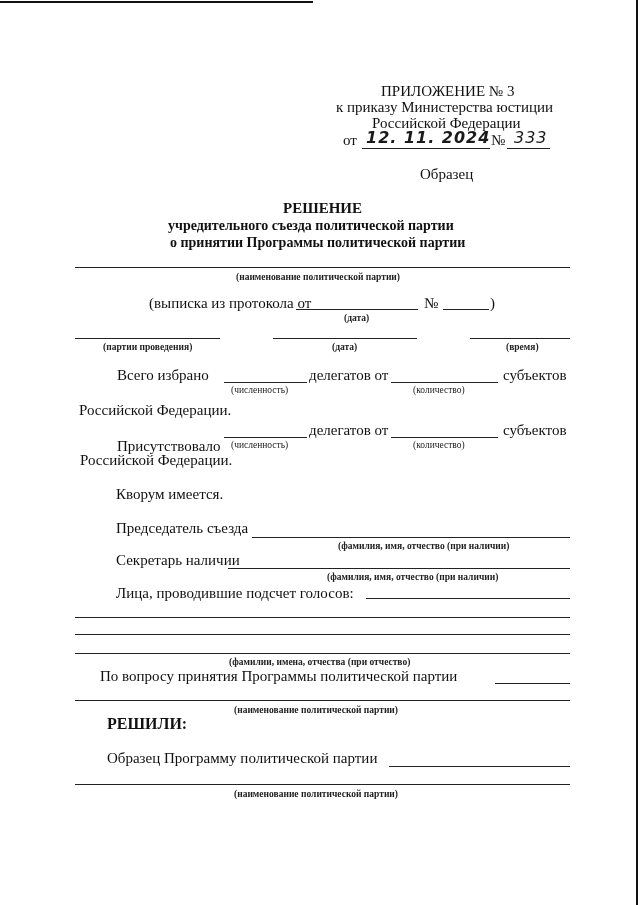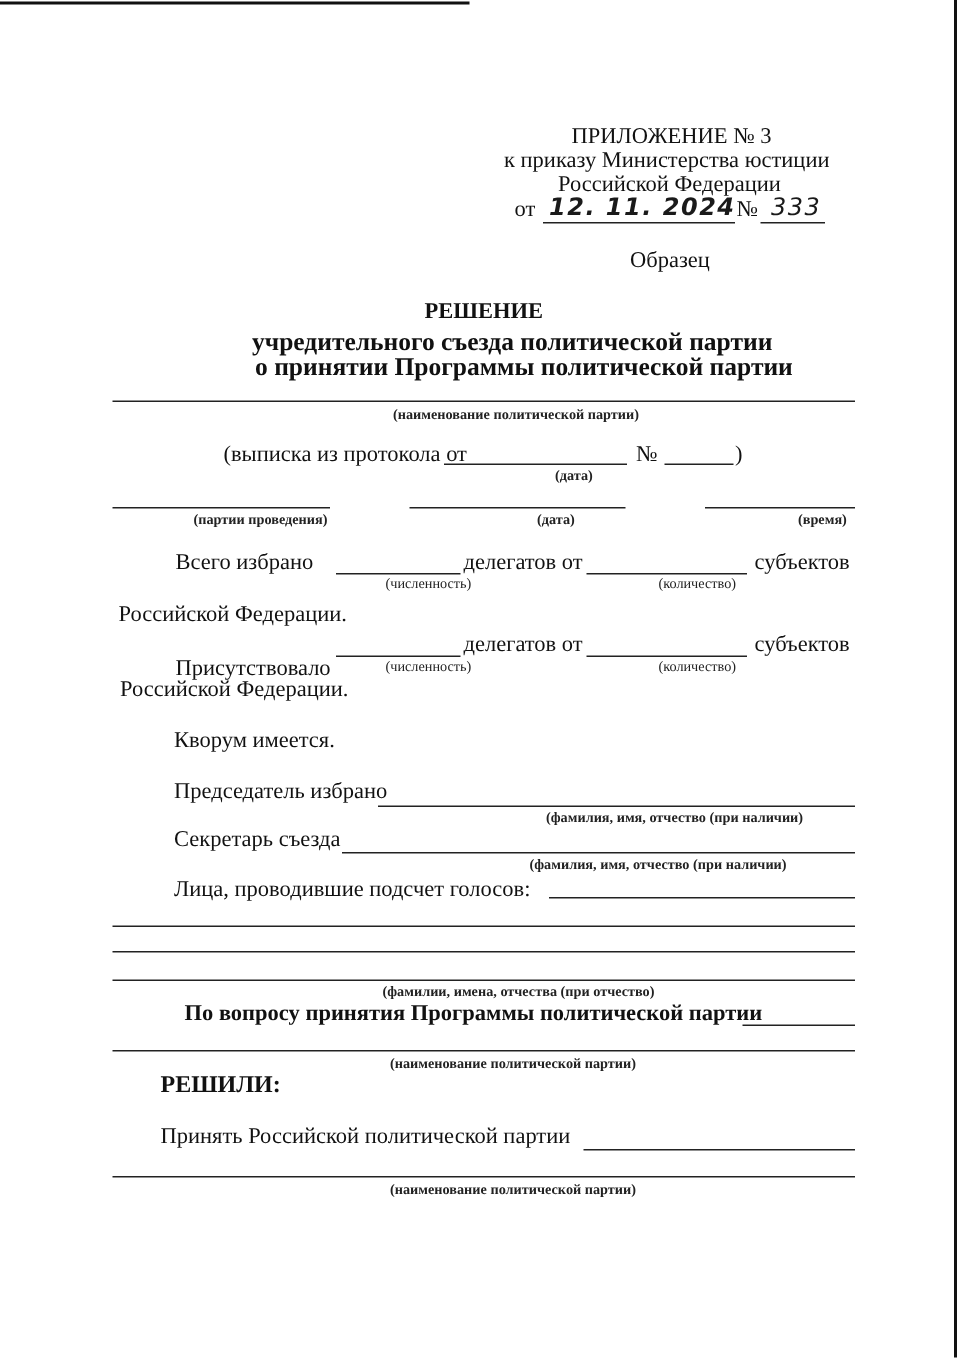--- a/index.html
+++ b/index.html
@@ -1,21 +1,21 @@
 <!DOCTYPE html>
 <html><head>
   <meta charset="utf-8">
   <style>
     html, body { margin: 0; padding: 0; background: #ffffff; }
     body { width: 640px; height: 905px; position: relative; overflow: hidden;
            font-family: "Liberation Serif", "DejaVu Serif", serif; color: #111; }
     .abs { position: absolute; white-space: nowrap; }
     .t15 { font-size: 15px; }
-    .t14 { font-size: 17px; }
-    .cap { font-size: 9.5px; font-weight: bold; color: #222; margin-left: 26px; }
+    .t14 { font-size: 14px; }
+    .cap { font-size: 9.5px; font-weight: bold; color: #222; }
     .bold { font-weight: bold; }
     .line { position: absolute; height: 0; border-top: 1px solid #222; }
     .hand { font-family: "DejaVu Sans", sans-serif; font-style: italic; font-size: 16px;
             letter-spacing: 1px; color: #1a1a1a; }
     .border-top { position: absolute; left: 0; top: 1px; width: 313px; height: 2px; background: #111; }
     .border-right { position: absolute; left: 636px; top: 0; width: 2px; height: 905px; background: #111; }
   </style>
 </head>
 <body>
 
@@ -67,38 +67,38 @@
 <div class="line" style="left:224px; top:437px; width:83px;"></div>
 <div class="abs t15" style="left:309px; top:422px;">делегатов от</div>
 <div class="line" style="left:391px; top:437px; width:107px;"></div>
 <div class="abs t15" style="left:503px; top:422px;">субъектов</div>
 <div class="abs cap" style="left:231px; top:440px; font-weight:normal;">(численность)</div>
 <div class="abs cap" style="left:413px; top:440px; font-weight:normal;">(количество)</div>
 <div class="abs t15" style="left:80px; top:452px;">Российской Федерации.</div>
 
 <div class="abs t15" style="left:116px; top:486px;">Кворум имеется.</div>
 
-<div class="abs t15" style="left:116px; top:520px;">Председатель избрано</div>
+<div class="abs t15" style="left:116px; top:520px;">Председатель съезда</div>
 <div class="line" style="left:252px; top:537px; width:318px;"></div>
 <div class="abs cap" style="left:338px; top:541px;">(фамилия, имя, отчество (при наличии)</div>
 
-<div class="abs t15" style="left:116px; top:552px;">Секретарь съезда</div>
+<div class="abs t15" style="left:116px; top:552px;">Секретарь наличии</div>
 <div class="line" style="left:228px; top:568px; width:342px;"></div>
 <div class="abs cap" style="left:327px; top:572px;">(фамилия, имя, отчество (при наличии)</div>
 
 <div class="abs t15" style="left:116px; top:585px;text-align:center;">Лица, проводившие подсчет голосов:</div>
 <div class="line" style="left:366px; top:598px; width:204px;"></div>
 <div class="line" style="left:75px; top:617px; width:495px;"></div>
 <div class="line" style="left:75px; top:634px; width:495px;"></div>
 <div class="line" style="left:75px; top:653px; width:495px;"></div>
 <div class="abs cap" style="left:229px; top:657px;">(фамилии, имена, отчества (при отчество)</div>
 
-<div class="abs t15" style="left:123px; top:668px;font-weight:bold;">По вопросу принятия Программы политической партии</div>
+<div class="abs t15" style="left:100px; top:668px;">По вопросу принятия Программы политической партии</div>
 <div class="line" style="left:495px; top:683px; width:75px;"></div>
 <div class="line" style="left:75px; top:700px; width:495px;"></div>
 <div class="abs cap" style="left:234px; top:705px;">(наименование политической партии)</div>
 
 <div class="abs bold" style="left:107px; top:715px; font-size:16px;">РЕШИЛИ:</div>
 
-<div class="abs t15" style="left:107px; top:750px;">Принять Российской политической партии</div>
+<div class="abs t15" style="left:107px; top:750px;">Образец Программу политической партии</div>
 <div class="line" style="left:389px; top:766px; width:181px;"></div>
 <div class="line" style="left:75px; top:784px; width:495px;"></div>
 <div class="abs cap" style="left:234px; top:789px;">(наименование политической партии)</div>
 
 </body></html>

